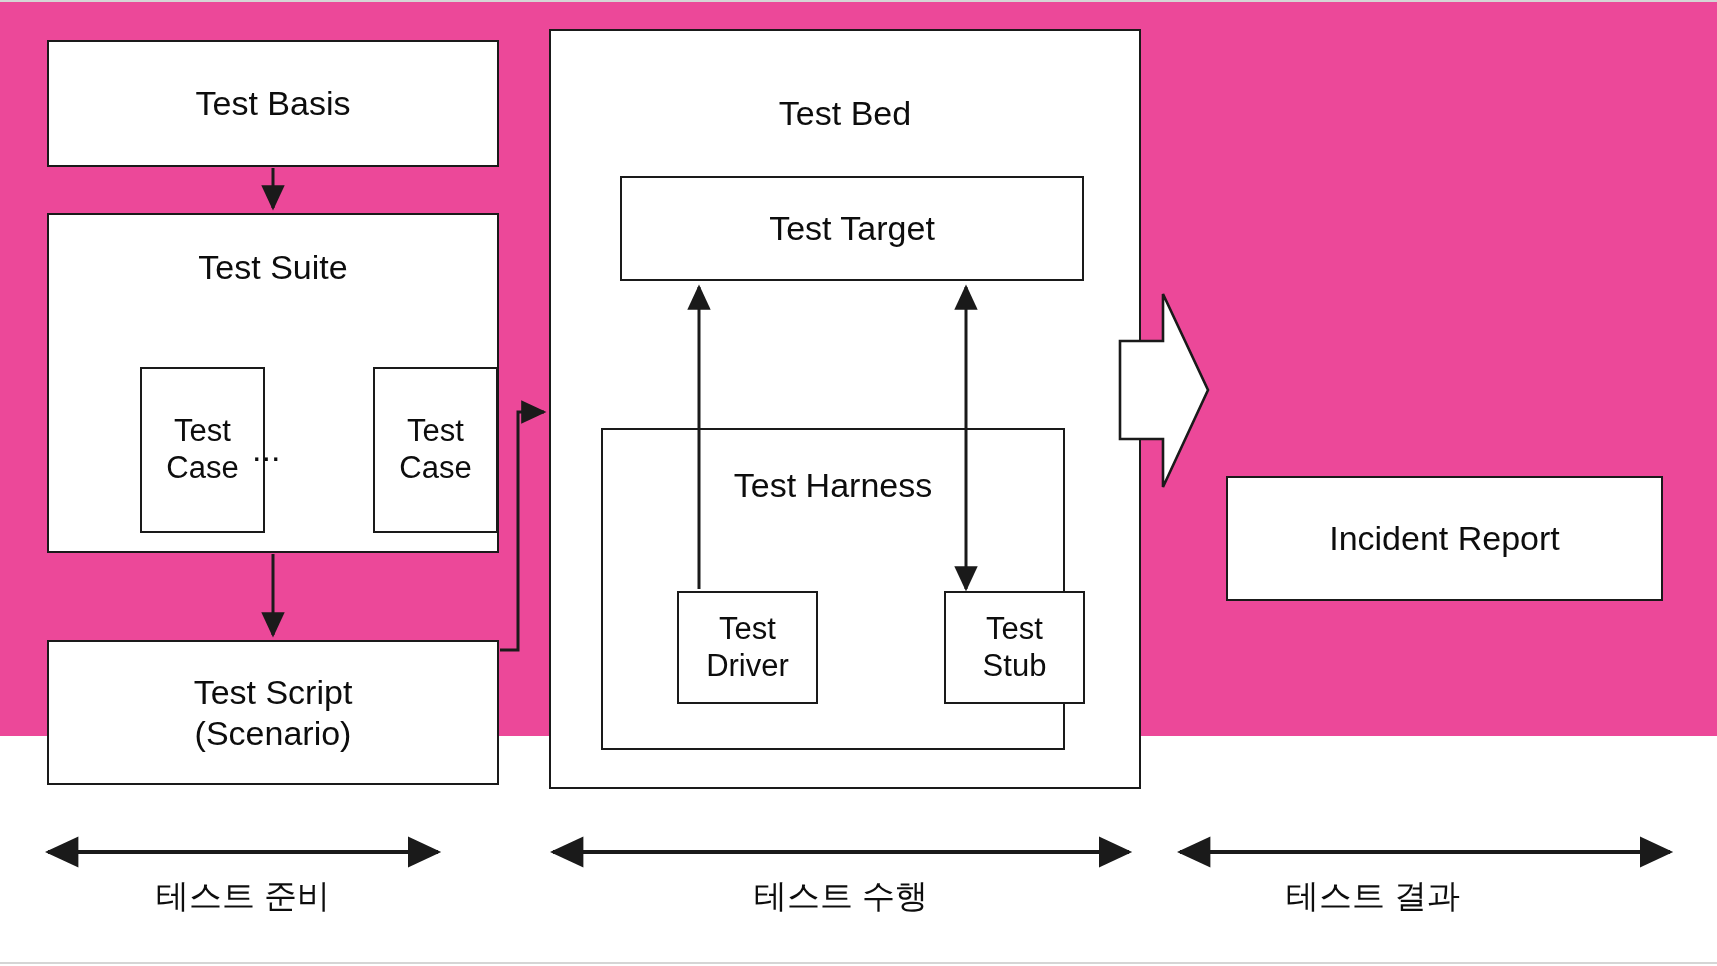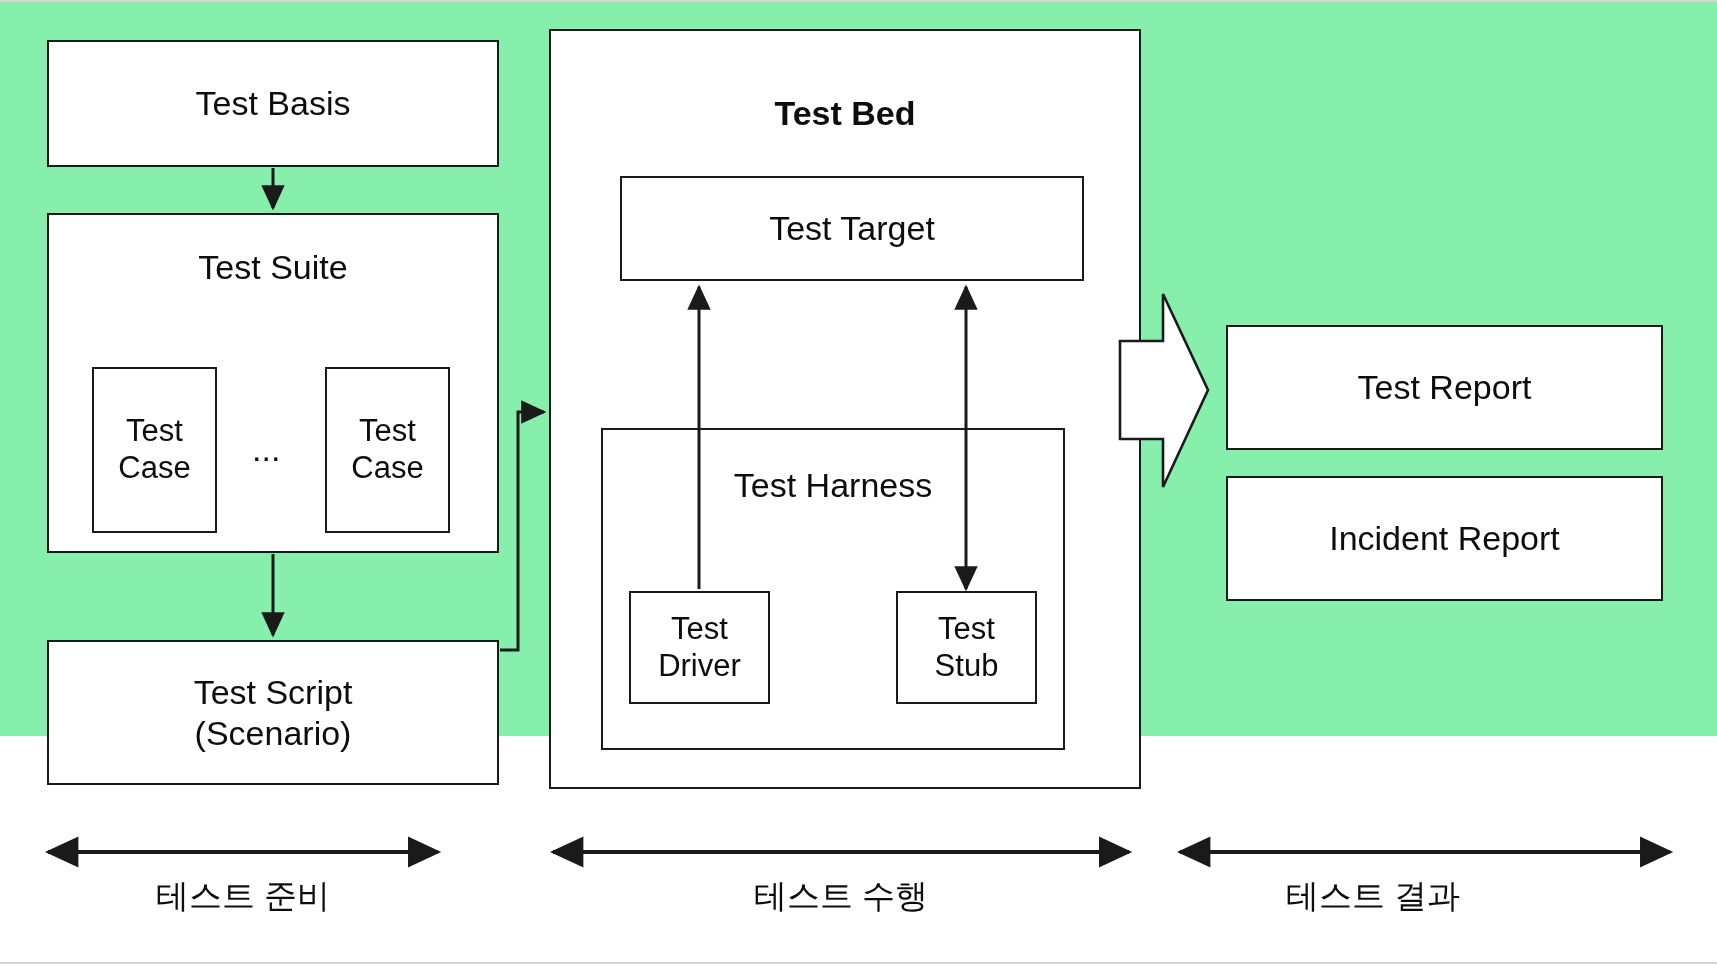--- a/index.html
+++ b/index.html
@@ -10,21 +10,21 @@
   body {
     width: 1717px; height: 966px;
     font-family: "Liberation Sans", sans-serif;
     color: #0d0d0d;
     overflow: hidden;
   }
   #stage {
     position: relative;
     width: 1717px;
     height: 736px;
-    background: #86efac;
+    background: #ec4899;
     padding-left: 20px;
   }
   
   .page-rule {
     position: absolute;
     left: 0; width: 1717px;
     height: 2px;
     background: #d5d5d5;
   }
   .page-rule.top { top: 0px; }
@@ -47,23 +47,23 @@
   .box.container {
     display: block;
   }
   .container-title {
     position: absolute;
     left: 0; right: 0;
     text-align: center;
     font-size: 34px;
     color: #0d0d0d;
   }
-  .container-title.bold { font-weight: 700; }
+  .container-title.bold { font-weight: 400; }
 
-  .small-box { font-size: 31px; }
+  .small-box { font-size: 31px; margin-left: 48px; }
 
   .ellipsis {
     position: absolute;
     font-size: 34px;
     color: #0d0d0d;
     line-height: 1;
   }
 
   svg.overlay {
     position: absolute;
@@ -130,23 +130,20 @@
     <span>Test
 Driver</span>
   </div>
 
   <div class="box small-box" style="left:896px; top:591px; width:141px; height:113px;">
     <span>Test
 Stub</span>
   </div>
 
 
-  <div class="box" style="left:1226px; top:325px; width:437px; height:125px;">
-    <span>Test Report</span>
-  </div>
 
   <div class="box" style="left:1226px; top:476px; width:437px; height:125px;">
     <span>Incident Report</span>
   </div>
 
   <svg class="overlay" viewBox="0 0 1717 966" xmlns="http://www.w3.org/2000/svg">
     <defs>
       <marker id="arrowEnd" markerWidth="9" markerHeight="9" refX="7.6" refY="4.5" orient="auto" markerUnits="strokeWidth">
         <path d="M0,0.6 L8.4,4.5 L0,8.4 z" fill="#1a1a1a"></path>
       </marker>

